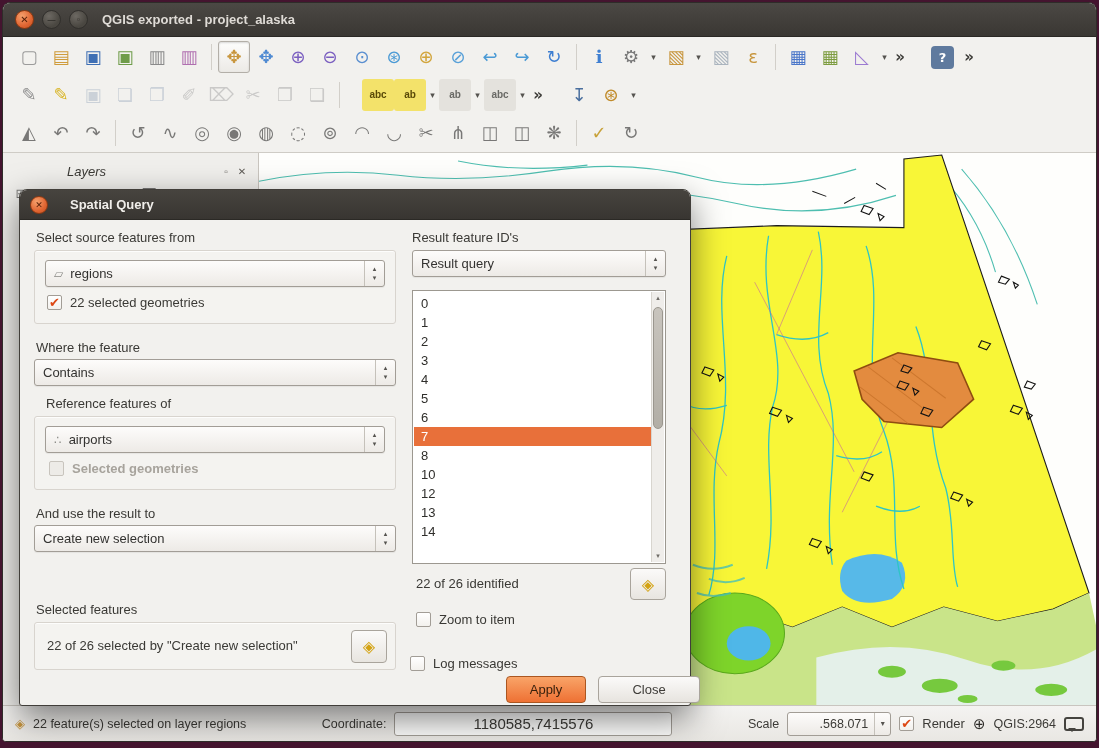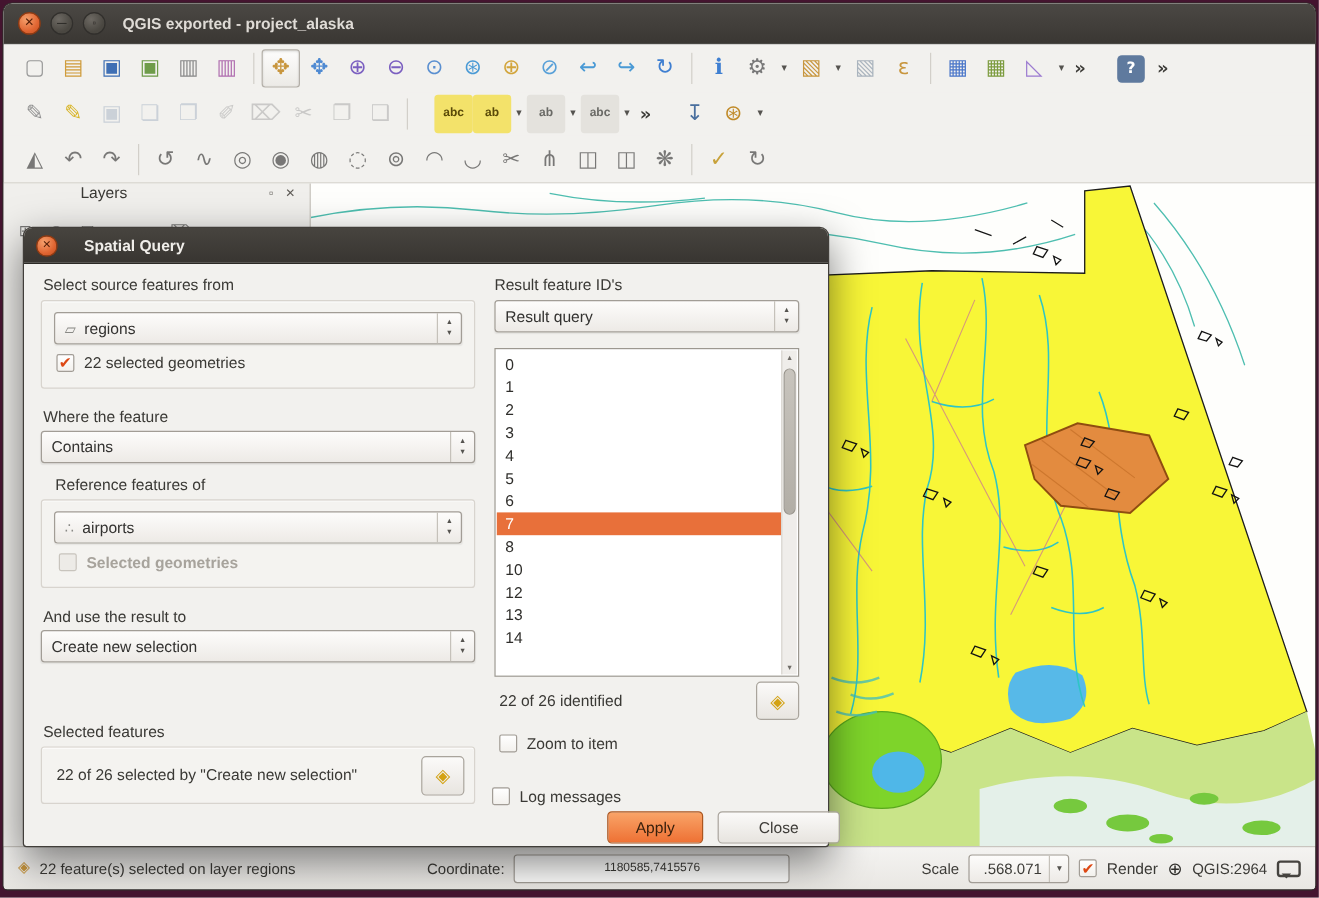--- a/index.html
+++ b/index.html
@@ -42,22 +42,22 @@
   .tb[data-name="help"] .g { font-size:13px; font-weight:bold; }
 
   
   .workspace { position:relative; flex:1 1 auto; background:#e8e6e2; overflow:visible; }
   .map { position:absolute; left:256px; top:0; right:0; bottom:0; background:#fff; cursor:crosshair; }
   .map svg { width:100%; height:100%; display:block; }
 
   
   .layers-panel { position:absolute; left:0; top:0; width:256px; bottom:0;
     background:#f0efec; border-right:1px solid #c9c5bf; }
-  .lp-header { height:26px; display:flex; align-items:flex-start; padding:0 8px 0 64px;
-    font-size:13px; color:#3a3935; }
+  .lp-header { height:26px; display:flex; align-items:flex-end; padding:0 8px 0 64px;
+    font-size:13px; color:#3a3935;font-style:italic; }
   .lp-title { flex:1 1 auto; }
   .lp-btn { width:16px; height:16px; display:flex; align-items:center; justify-content:center;
     font-size:10px; color:#5d5a55; cursor:pointer; }
   .lp-tools { display:flex; gap:6px; padding:4px 8px; }
   .lp-tools .tb { width:20px; height:20px; font-size:13px; }
 
   
   .dialog { position:absolute; left:16px; top:36px; width:672px; height:517px;
     background:#f2f1ee; border:1px solid #413e3a; border-radius:8px 8px 3px 3px;
     box-shadow:0 12px 34px rgba(0,0,0,.5); z-index:30; }
@@ -117,24 +117,24 @@
     background:linear-gradient(#fbfaf9,#e7e4df); font-size:13px; color:#3e3c38;
     display:flex; align-items:center; justify-content:center; cursor:pointer; }
   .btn-apply { background:linear-gradient(#f9a468,#ee7134); border-color:#ab5620; color:#38200c; }
   .btn-close::first-letter { text-decoration:underline; }
 
   
   .statusbar { height:36px; flex:0 0 36px; display:flex; align-items:center; gap:8px;
     padding:0 12px; background:linear-gradient(#f4f3f1,#e9e7e3); border-top:1px solid #c9c5bf;
     font-size:12.5px; color:#3c3b37; }
   .sb-icon { color:#c8963e; font-size:13px; font-family:"DejaVu Sans",sans-serif; }
-  .coord-input { width:230px; height:24px; border:1px solid #a29d96; border-radius:3px;
-    background:#fdfdfc; text-align:center; font-size:10px; color:#3c3b37;
+  .coord-input { width:278px; height:24px; border:1px solid #a29d96; border-radius:3px;
+    background:#fdfdfc; text-align:center; font-size:15px; color:#3c3b37;
     font-family:"Liberation Sans","DejaVu Sans",sans-serif; }
-  .scale-box { position:relative; width:84px; height:24px; background:linear-gradient(#fdfcfb,#edeae6);
+  .scale-box { position:relative; width:104px; height:24px; background:linear-gradient(#fdfcfb,#edeae6);
     border:1px solid #a29d96; border-radius:3px; display:flex; align-items:center;
     justify-content:flex-end; padding-right:22px; overflow:hidden; cursor:pointer; }
   .scale-box .spin { width:16px; font-size:8px; }
   .globe { font-size:15px; color:#2f2e2b; font-family:"DejaVu Sans",sans-serif; }
   .bubble { width:20px; height:14px; border:2px solid #45433f; border-radius:3px; position:relative; }
   .bubble::after { content:""; position:absolute; left:2px; bottom:-7px;
     border:4px solid transparent; border-top-color:#45433f; }
   .sb-sp { flex:1 1 auto; }
 </style>
 </head>

